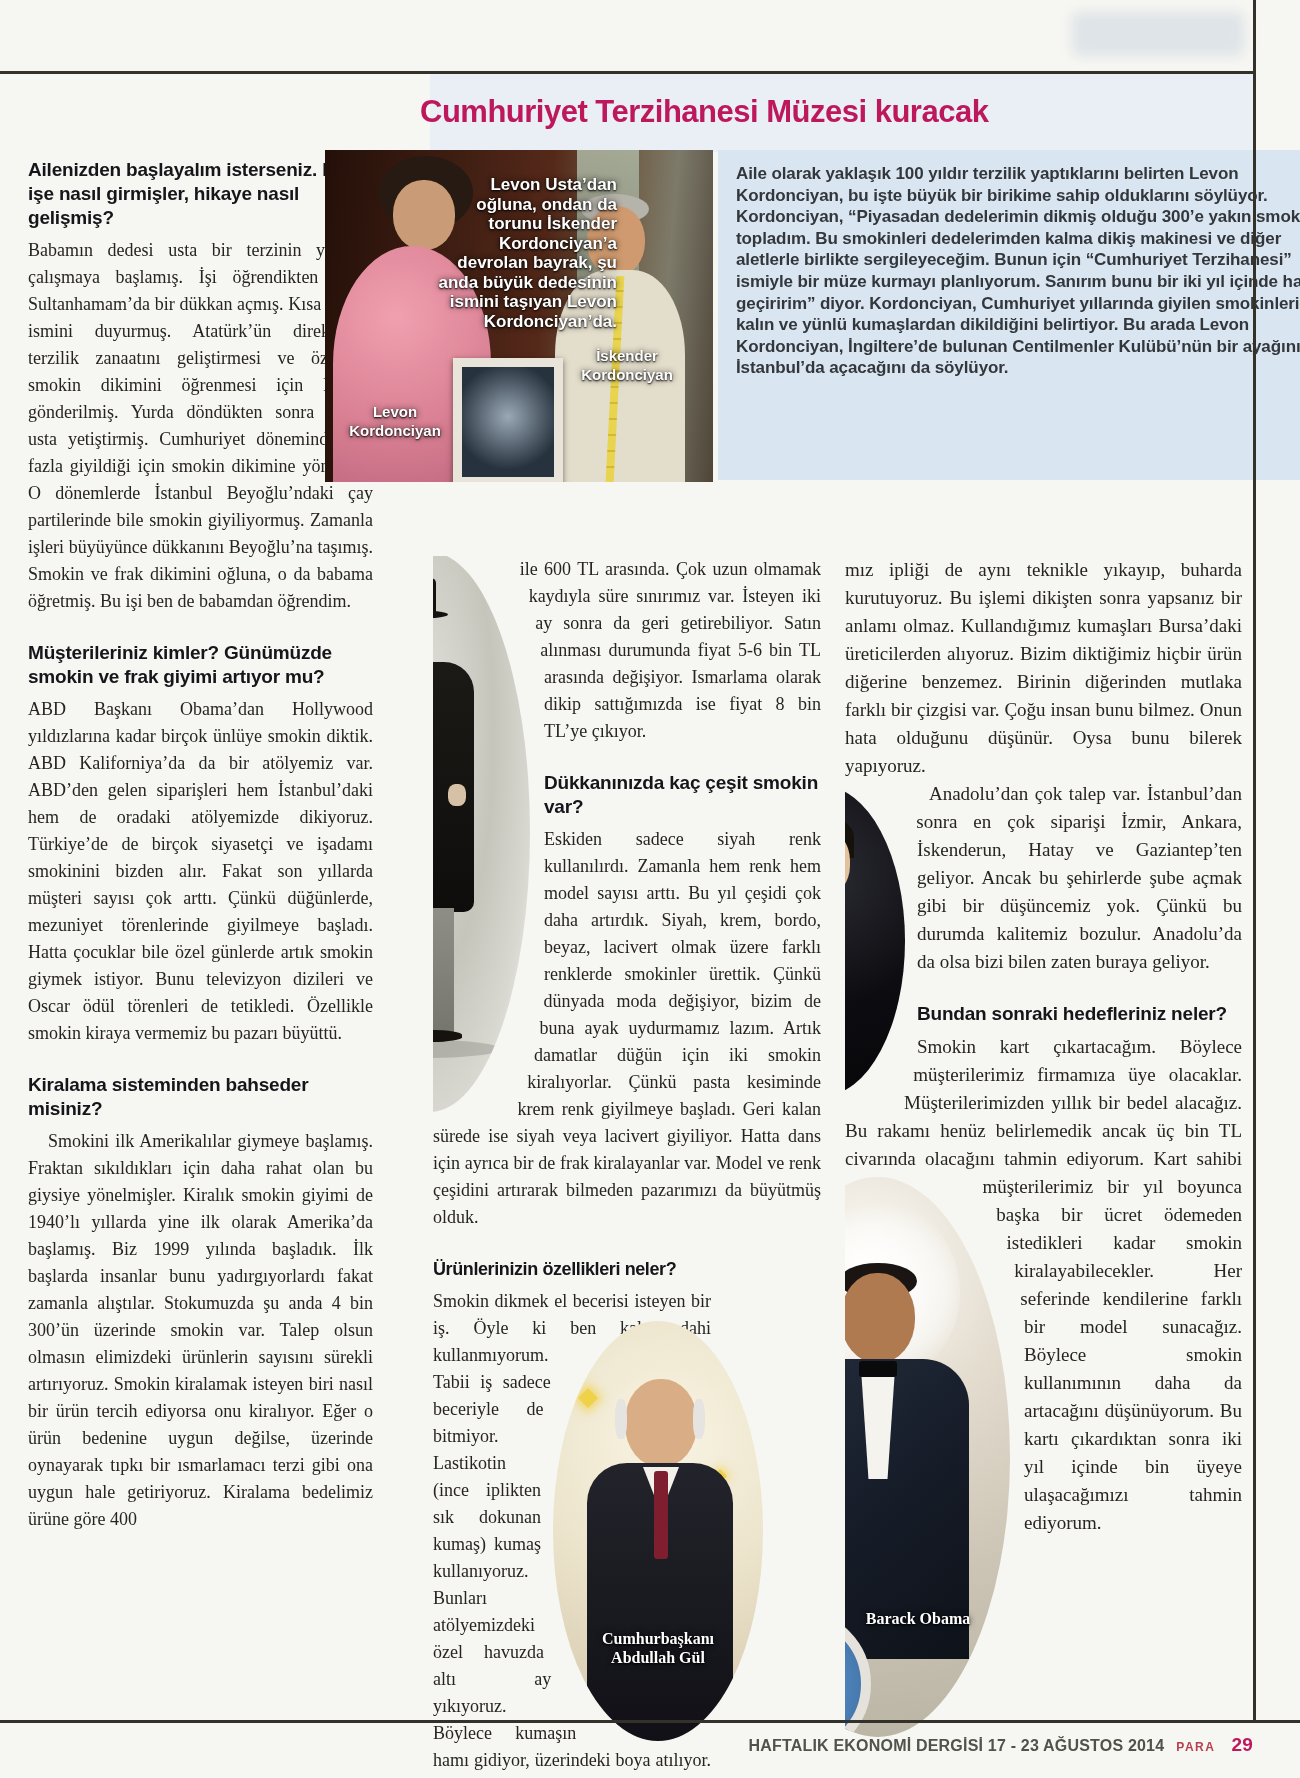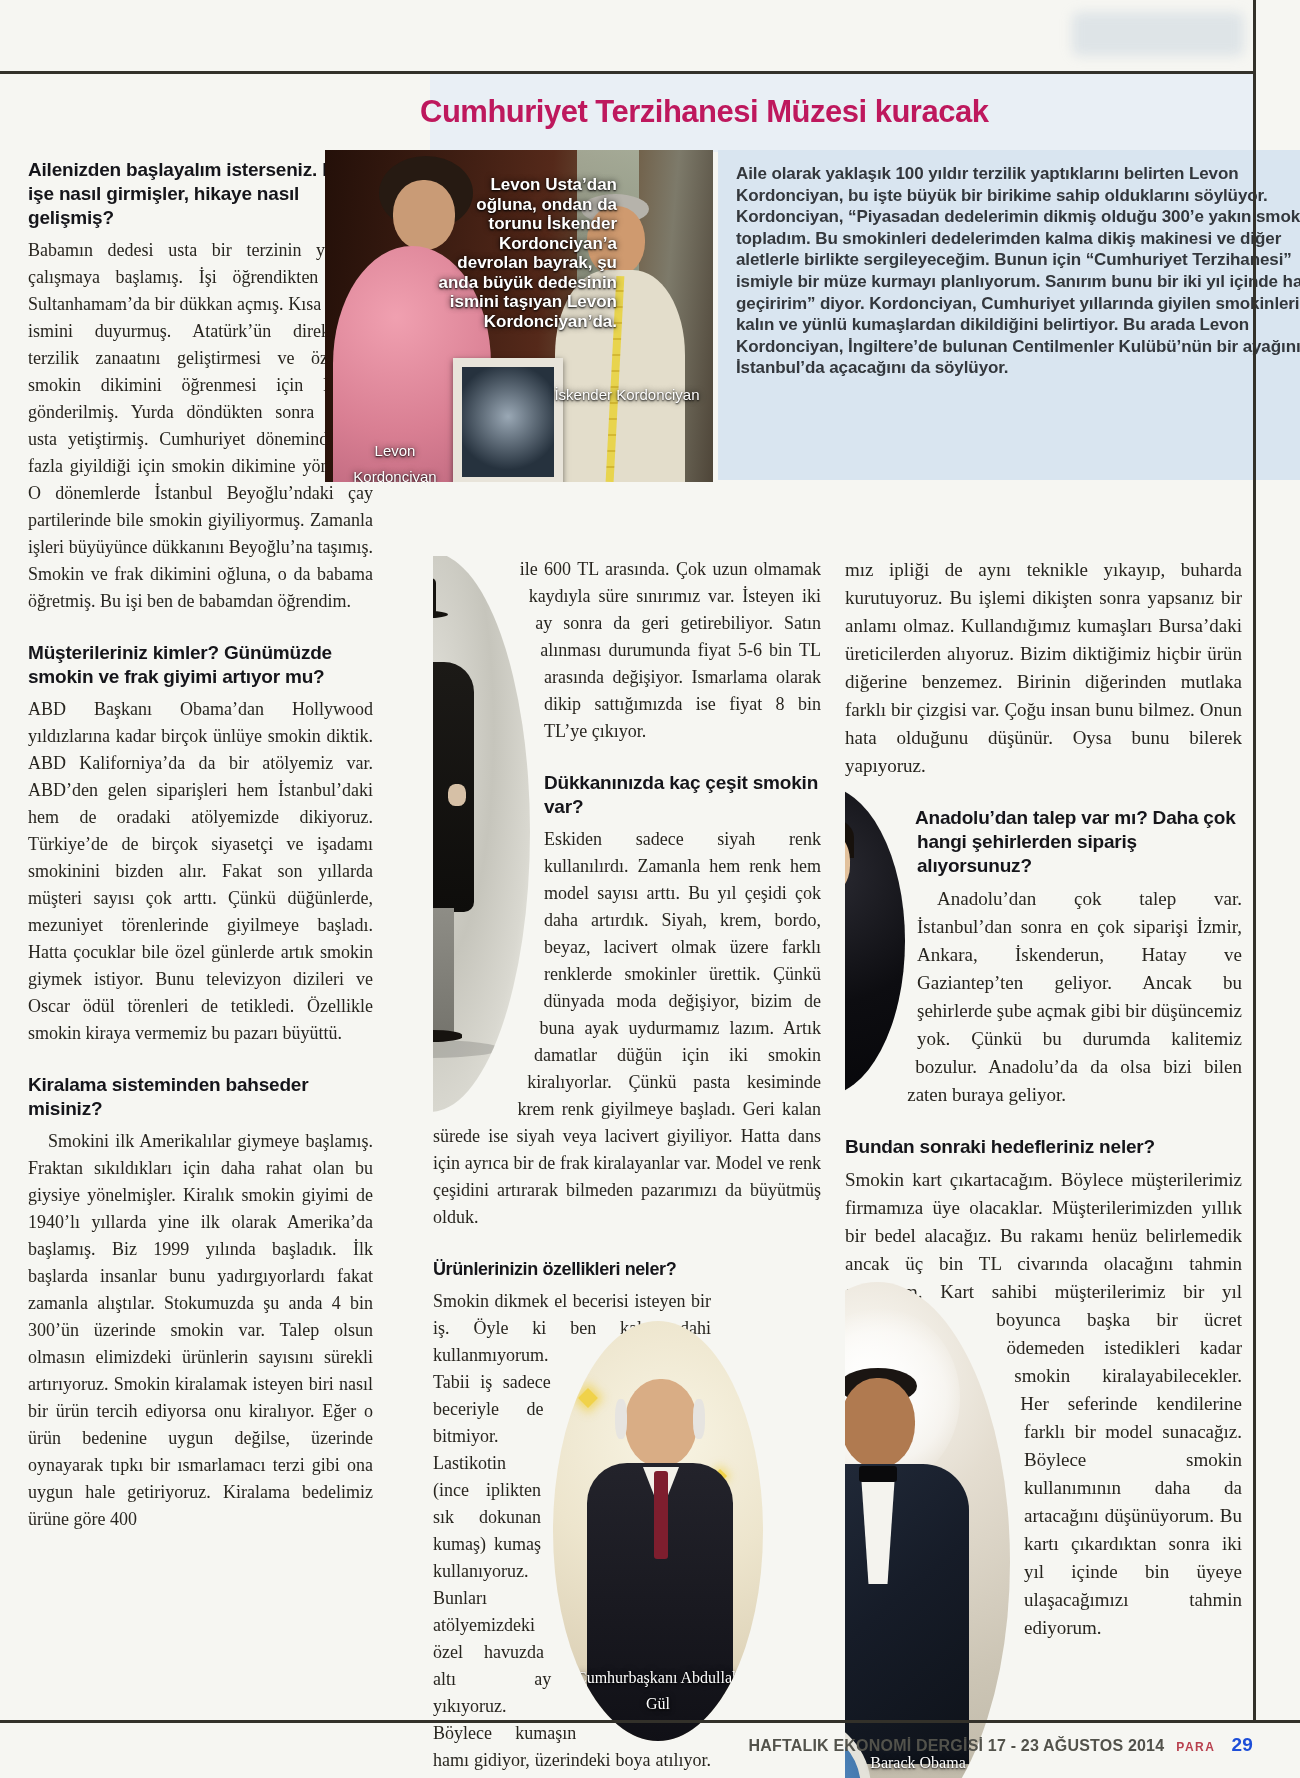--- a/index.html
+++ b/index.html
@@ -39,32 +39,32 @@
   .ph-r{float:right;shape-outside:ellipse(50% 50% at 50% 50%);}
   .ataturk{width:200px;height:560px;margin:-4px 14px 6px -103px;
     background:radial-gradient(ellipse at 50% 32%,#e2e1da 0%,#c6c5bc 45%,#d9d8d0 72%,#efeee7 90%,#f5f5f1 100%);}
   .brando{width:165px;height:310px;margin:6px 12px 8px -105px;
     background:radial-gradient(circle at 50% 28%,#2b2b33 0%,#0d0d11 55%,#07070a 100%);}
   .gul{width:210px;height:420px;margin:6px -52px 4px 12px;
     background:radial-gradient(circle at 55% 28%,#f8f4e3 0%,#ede5cd 40%,#ded3b9 75%,#cfc6ae 100%);}
   .obama{width:265px;height:560px;margin:4px 14px 4px -100px;
     background:radial-gradient(circle at 45% 16%,#fdfcf8 0%,#e4ddd0 30%,#ccc5b5 65%,#b9b3a3 100%);}
   .art{position:absolute;}
-  .plabel{position:absolute;font-weight:normal;font-size:15px;line-height:26px;color:#fff;text-align:center;
-          text-shadow:0 1px 2px #000,0 0 6px rgba(0,0,0,.75);margin-top:36px;}
+  .plabel{position:absolute;font-weight:bold;font-size:15px;line-height:19px;color:#fff;text-align:center;
+          text-shadow:0 1px 2px #000,0 0 6px rgba(0,0,0,.75);}
   
   .photo-top{position:absolute;left:325px;top:150px;width:388px;height:332px;overflow:hidden;z-index:2;
     background:linear-gradient(95deg,#241009 0%,#3d1d12 30%,#55291a 55%,#6e5a41 72%,#7d7a6a 85%,#4e4538 100%);}
   .caption{position:absolute;left:112px;top:8px;width:180px;font-weight:bold;font-size:17px;
            line-height:19.5px;color:#fff;text-align:right;text-shadow:0 1px 2px #000,0 0 6px rgba(0,0,0,.8);}
   
   .footer{position:absolute;top:1734px;right:47px;z-index:7;font-weight:bold;font-size:16px;
           color:#52524b;letter-spacing:.2px;}
   .footer .brand{color:#b8404e;margin-left:12px;font-size:12px;letter-spacing:1.5px;}
-  .footer .pageno{color:#1d4ed8;margin-left:16px;font-size:19px;}
+  .footer .pageno{color:#be185d;margin-left:16px;font-size:19px;}
 </style>
 </head>
 <body>
 
 <div class="page">
 
   <div class="ghost"></div>
   <div class="rule rule-top"></div>
   <div class="rule rule-right"></div>
 
@@ -133,21 +133,20 @@
     </div>
   </div>
 
   <div class="col col3">
     <p class="a">mız ipliği de aynı teknikle yıkayıp, buharda kurutuyoruz. Bu işlemi dikişten sonra yapsanız bir anlamı olmaz. Kullandığımız kumaşları Bursa’daki üreticilerden alıyoruz. Bizim diktiğimiz hiçbir ürün diğerine benzemez. Birinin diğerinden mutlaka farklı bir çizgisi var. Çoğu insan bunu bilmez. Onun hata olduğunu düşünür. Oysa bunu bilerek yapıyoruz.</p>
     <div class="ph ph-l brando">
       <div class="art" style="left:52px;top:30px;width:62px;height:42px;border-radius:50% 50% 0 0;background:#17110c;"></div>
       <div class="art" style="left:56px;top:44px;width:54px;height:66px;border-radius:46%;background:#e2c19c;"></div>
 
     </div>
-    <h3 class="q">Anadolu’dan talep var mı? Daha çok hangi şehirlerden sipariş alıyorsunuz?</h3>
     <p class="a indent">Anadolu’dan çok talep var. İstanbul’dan sonra en çok siparişi İzmir, Ankara, İskenderun, Hatay ve Gaziantep’ten geliyor. Ancak bu şehirlerde şube açmak gibi bir düşüncemiz yok. Çünkü bu durumda kalitemiz bozulur. Anadolu’da da olsa bizi bilen zaten buraya geliyor.</p>
     <h3 class="q">Bundan sonraki hedefleriniz neler?</h3>
     <p class="a">
       <span>Smokin kart çıkartacağım. Böylece müşterilerimiz firmamıza üye olacaklar. Müşterilerimizden yıllık bir bedel alacağız. Bu rakamı henüz belirlemedik ancak üç bin TL civarında olacağını tahmin ediyorum. Kart </span><span class="ph ph-l obama">
           <span class="art" style="left:55px;top:26px;width:160px;height:180px;border-radius:50%;background:radial-gradient(circle,#ffffff 0%,rgba(255,255,255,.5) 55%,rgba(255,255,255,0) 75%);"></span>
           <span class="art" style="left:94px;top:86px;width:78px;height:36px;border-radius:50%;background:#1a1512;"></span>
           <span class="art" style="left:96px;top:96px;width:74px;height:90px;border-radius:48%;background:#b07a50;"></span>
           <span class="art" style="left:42px;top:182px;width:182px;height:300px;border-radius:46px 46px 0 0;background:linear-gradient(140deg,#232c3c 0%,#161c28 50%,#0e1219 100%);"></span>
           <span class="art" style="left:116px;top:192px;width:34px;height:110px;background:#f4f3ee;clip-path:polygon(0 0,100% 0,78% 100%,22% 100%);"></span>
           <span class="art" style="left:114px;top:184px;width:38px;height:16px;border-radius:3px;background:#0a0a0c;"></span>

